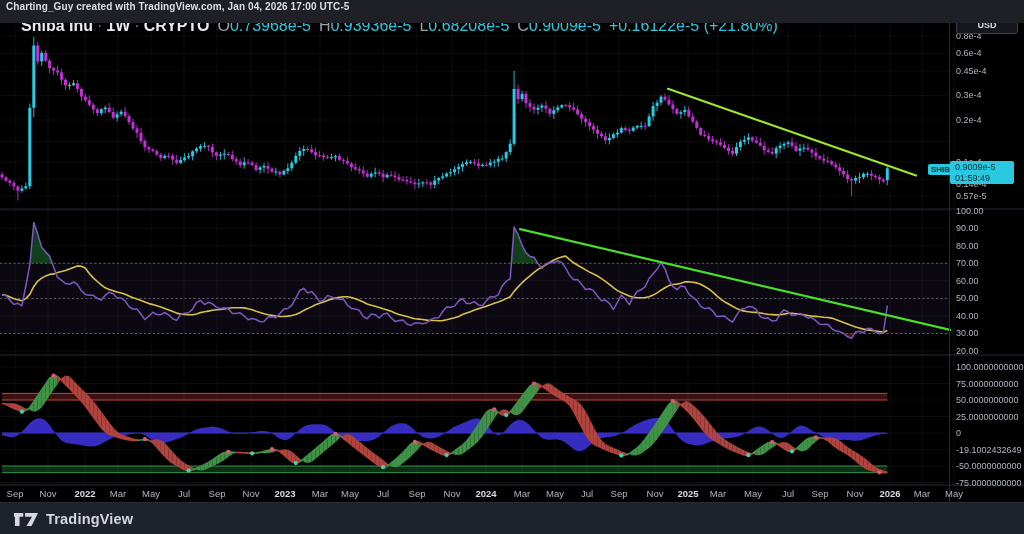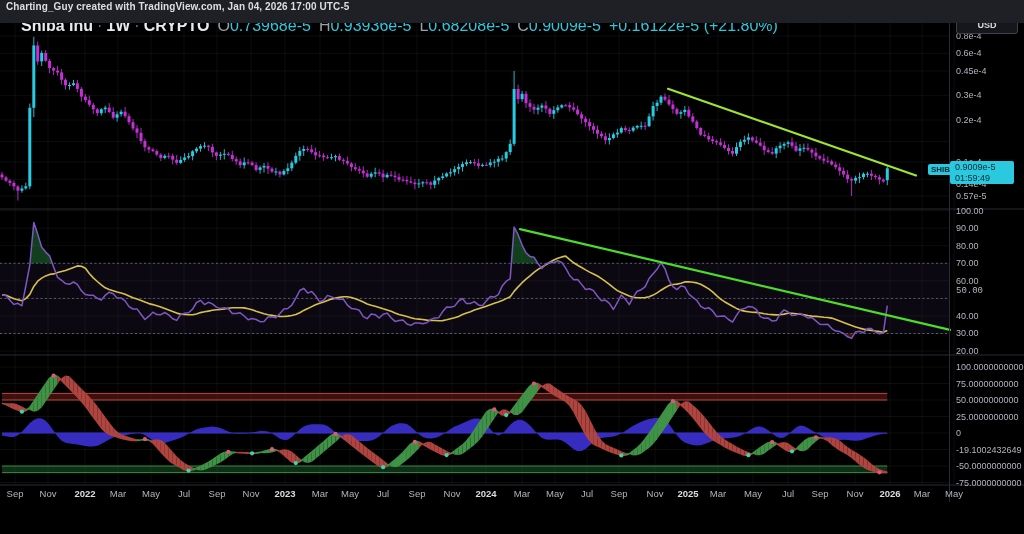--- a/index.html
+++ b/index.html
@@ -1061,21 +1061,21 @@
       <div class="axis-label" style="top: 115px;">0.2e-4</div>
       <div class="axis-label" style="top: 134px; margin-top: 45px;">0.14e-4</div>
       <div class="axis-label" style="top: 157px;">0.1e-4</div>
       <div class="axis-label" style="top: 174px;">0.75e-5</div>
       <div class="axis-label" style="top: 191px;">0.57e-5</div>
       <div class="axis-label" style="top: 206px;">100.00</div>
       <div class="axis-label" style="top: 223px;">90.00</div>
       <div class="axis-label" style="top: 241px;">80.00</div>
       <div class="axis-label" style="top: 258px;">70.00</div>
       <div class="axis-label" style="top: 276px;">60.00</div>
-      <div class="axis-label" style="top: 286px; font-family: Liberation Mono, monospace;">50.00</div>
+      <div class="axis-label" style="top: 293px;">50.00</div>
       <div class="axis-label" style="top: 311px;">40.00</div>
       <div class="axis-label" style="top: 328px; text-align: right;">30.00</div>
       <div class="axis-label" style="top: 346px;">20.00</div>
       <div class="axis-label" style="top: 362px;">100.0000000000</div>
       <div class="axis-label" style="top: 379px;">75.0000000000</div>
       <div class="axis-label" style="top: 395px;">50.0000000000</div>
       <div class="axis-label" style="top: 412px;">25.0000000000</div>
       <div class="axis-label" style="top: 428px;">0</div>
       <div class="axis-label" style="top: 445px;">-19.1002432649</div>
       <div class="axis-label" style="top: 461px;">-50.0000000000</div>
@@ -1116,14 +1116,23 @@
       <div class="time-label" style="left: 718px;">Mar</div>
       <div class="time-label" style="left: 753px;">May</div>
       <div class="time-label" style="left: 788px;">Jul</div>
       <div class="time-label" style="left: 820px;">Sep</div>
       <div class="time-label" style="left: 855px;">Nov</div>
       <div class="time-label year" style="left: 890px;">2026</div>
       <div class="time-label" style="left: 922px;">Mar</div>
       <div class="time-label" style="left: 954px;">May</div>
     </div>
 
+  <div class="footer">
+    <span style="display:inline-flex;">
+      <svg width="24" height="15" viewBox="0 0 26 16">
+        <path d="M0 1 H10 V5 H6 V15 H1 V5 H0 Z" fill="#d6d8dd"></path>
+        <path d="M12 1 H26 L19 15 H13.5 L19.5 5 H12 Z" fill="#d6d8dd"></path>
+      </svg>
+    </span>
+    <span class="brand">TradingView</span>
+  </div>
 
 </div>
 
 </body></html>

